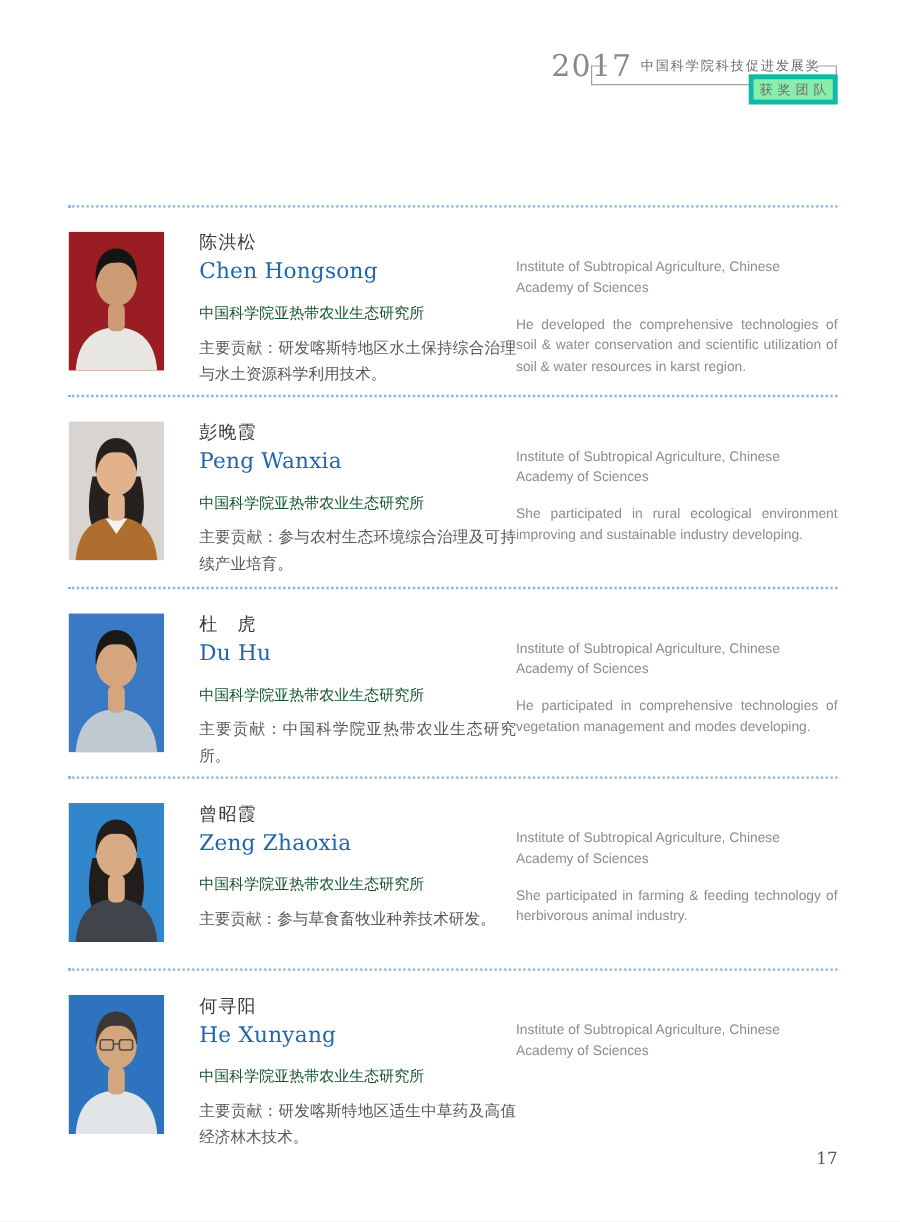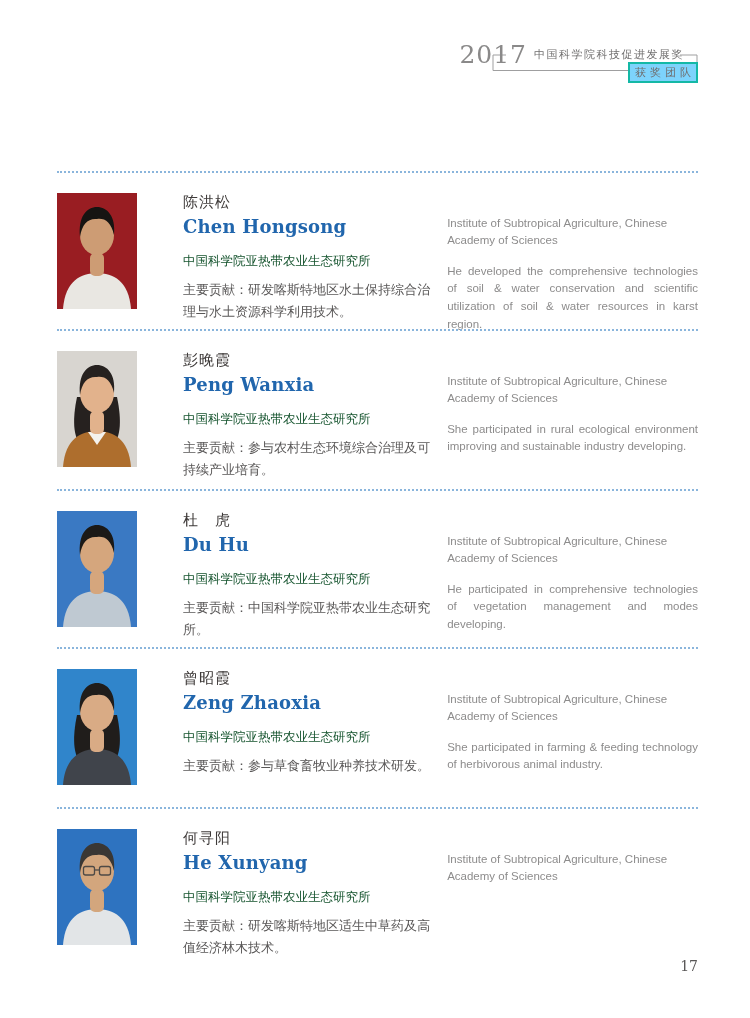--- a/index.html
+++ b/index.html
@@ -16,43 +16,43 @@
   .hdr{position:absolute;top:40px;left:490px;width:208px;height:44px;}
   .hdr svg{position:absolute;left:0;top:0;}
   .hdr-row{position:absolute;right:14px;top:2px;display:flex;align-items:center;white-space:nowrap;}
   .hdr-year{
     font-family:"DejaVu Serif","Liberation Serif",serif;
     font-size:25px;line-height:1;color:#8a8989;letter-spacing:1px;margin-right:7px;font-weight:400;
   }
   .hdr-title{font-size:11px;letter-spacing:1.5px;color:#6f6e6e;}
   .hdr-badge{
     position:absolute;right:0;top:22px;width:62px;height:17px;
-    border:2px solid #14b8a6;background:#7dd3fc;
+    border:4px solid #14b8a6;background:#86efac;
     display:flex;align-items:center;justify-content:center;
     font-size:11px;letter-spacing:4px;padding-left:4px;color:#6f6e6e;
   }
 
   
-  .entry{position:absolute;left:57px;width:641px;display:flex;padding-top:22px;gap:17px;}
+  .entry{position:absolute;left:57px;width:641px;display:flex;padding-top:22px;}
   .sep{position:absolute;top:0;left:0;width:100%;height:0;border-top:2px dotted #8ab5dc;}
   .e1{top:171px}.e2{top:329px}.e3{top:489px}.e4{top:647px}.e5{top:807px}
 
   .photo{flex:0 0 80px;width:80px;height:116px;overflow:hidden;}
   .photo svg{display:block;}
 
   .col-left{margin-left:29px;width:264px;}
   .col-right{margin-left:auto;width:268px;padding-top:22px;}
 
   .cn-name{
     font-family:"DejaVu Serif","Liberation Serif",serif;
     font-size:15px;color:#3e3a39;letter-spacing:1px;
   }
   .en-name{
     font-family:"DejaVu Serif","Liberation Serif",serif;
-    font-size:18px;color:#2166ad;margin-top:4px;letter-spacing:0.2px;font-weight:bold;
+    font-size:18px;color:#2166ad;margin-top:4px;letter-spacing:0.2px;
   }
   .inst-cn{font-size:12.5px;color:#14532d;margin-top:16px;}
   .contrib-cn{
     font-size:13px;color:#595757;margin-top:9px;line-height:1.7;
     text-align:justify;
   }
   .inst-en{font-size:11.5px;color:#8d8c8c;line-height:1.5;margin:0;}
   .desc-en{
     font-size:11.5px;color:#8d8c8c;line-height:1.55;margin:13px 0 0 0;
     text-align:justify;

